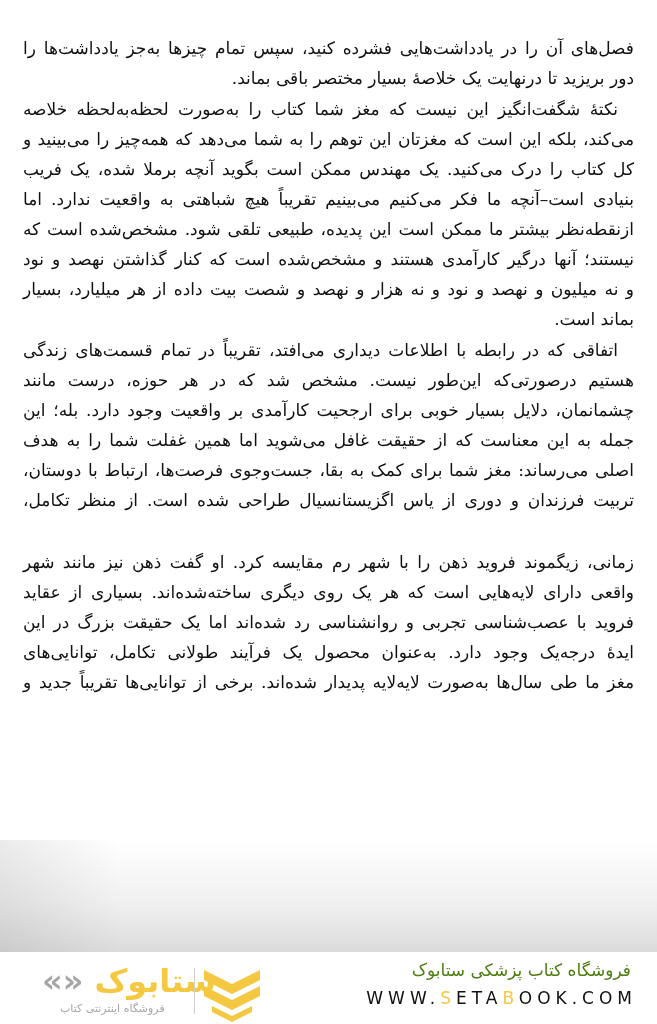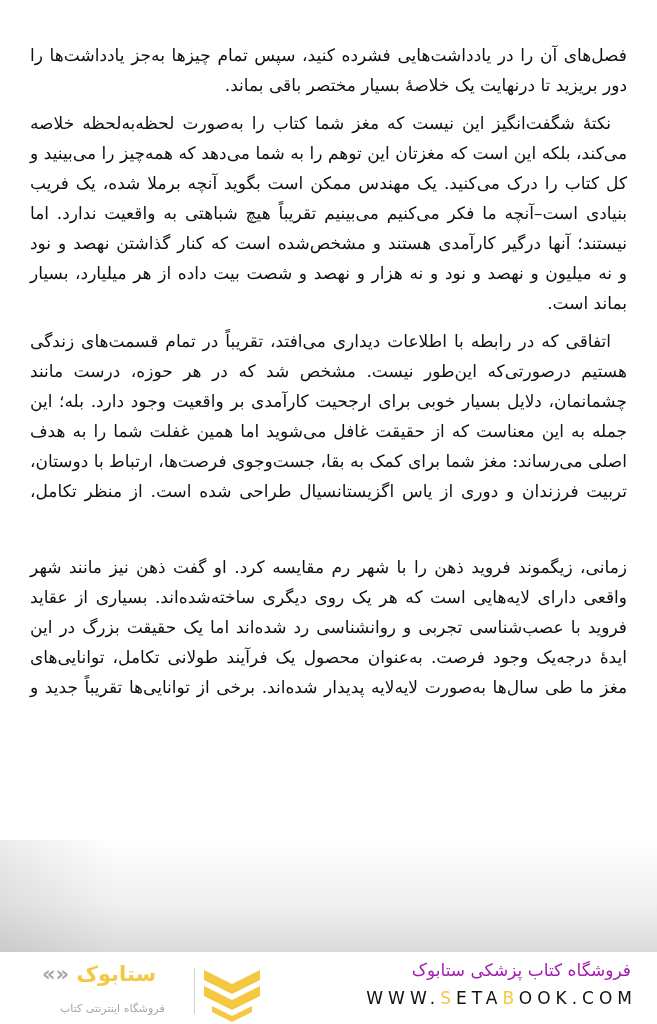--- a/index.html
+++ b/index.html
@@ -29,21 +29,21 @@
       position: absolute;
       top: 32px;
       left: 22px;
       right: 22px;
       font-size: 17px;
       line-height: 30px;
       text-align: justify;
       text-align-last: right;
     }
     .para {
-      margin: 8px;
+      margin: 1px;
     }
     .para .line {
       display: block;
       text-align: justify;
       text-align-last: justify;
       white-space: nowrap;
     }
     .para .line.last {
       text-align-last: right;
     }
@@ -79,21 +79,21 @@
       height: 72px;
       background: #ffffff;
     }
     .banner-title {
       position: absolute;
       right: 26px;
       top: 8px;
       direction: rtl;
       font-family: "DejaVu Sans", "Liberation Sans", sans-serif;
       font-size: 17px;
-      color: #a21caf;
+      color: #4d7c0f;
       white-space: nowrap;
     }
     .banner-url {
       position: absolute;
       right: 20px;
       top: 36px;
       font-family: "DejaVu Sans", "Liberation Sans", sans-serif;
       font-size: 17px;
       letter-spacing: 5px;
       color: #111111;
@@ -107,21 +107,21 @@
       left: 22px;
       top: 6px;
       width: 240px;
       height: 62px;
     }
     .logo-text {
       position: absolute;
       left: 20px;
       top: 4px;
       font-family: "DejaVu Sans", "Liberation Sans", sans-serif;
-      font-size: 21px;
+      font-size: 32px;
       font-weight: bold;
       letter-spacing: 1px;
       white-space: nowrap;
       text-align: right;
     }
     .logo-text .grey { color: #a6a6a6; }
     .logo-text .gold { color: #f5c842; }
     .logo-sub {
       position: absolute;
       left: 38px;
@@ -155,38 +155,39 @@
   <div class="content" id="content">
       <p class="para">
         <span class="line">فصل‌های آن را در یادداشت‌هایی فشرده کنید، سپس تمام چیزها به‌جز یادداشت‌ها را</span>
         <span class="line last">دور بریزید تا درنهایت یک خلاصهٔ بسیار مختصر باقی بماند.</span>
       </p>
       <p class="para">
         <span class="line indent">نکتهٔ شگفت‌انگیز این نیست که مغز شما کتاب را به‌صورت لحظه‌به‌لحظه خلاصه</span>
         <span class="line">می‌کند، بلکه این است که مغزتان این توهم را به شما می‌دهد که همه‌چیز را می‌بینید و</span>
         <span class="line">کل کتاب را درک می‌کنید. یک مهندس ممکن است بگوید آنچه برملا شده، یک فریب</span>
         <span class="line">بنیادی است–آنچه ما فکر می‌کنیم می‌بینیم تقریباً هیچ شباهتی به واقعیت ندارد. اما</span>
+        <span class="line">ازنقطه‌نظر بیشتر ما ممکن است این پدیده، طبیعی تلقی شود. مشخص‌شده است که</span>
         <span class="line">نیستند؛ آنها درگیر کارآمدی هستند و مشخص‌شده است که کنار گذاشتن نهصد و نود</span>
         <span class="line">و نه میلیون و نهصد و نود و نه هزار و نهصد و شصت بیت داده از هر میلیارد، بسیار</span>
         <span class="line last">بماند است.</span>
       </p>
       <p class="para">
         <span class="line indent">اتفاقی که در رابطه با اطلاعات دیداری می‌افتد، تقریباً در تمام قسمت‌های زندگی</span>
         <span class="line">هستیم درصورتی‌که این‌طور نیست. مشخص شد که در هر حوزه، درست مانند</span>
         <span class="line">چشمانمان، دلایل بسیار خوبی برای ارجحیت کارآمدی بر واقعیت وجود دارد. بله؛ این</span>
         <span class="line">جمله به این معناست که از حقیقت غافل می‌شوید اما همین غفلت شما را به هدف</span>
         <span class="line">اصلی می‌رساند: مغز شما برای کمک به بقا، جست‌وجوی فرصت‌ها، ارتباط با دوستان،</span>
         <span class="line">تربیت فرزندان و دوری از یاس اگزیستانسیال طراحی شده است. از منظر تکامل،</span>
       </p>
       <div class="gap"></div>
       <p class="para">
         <span class="line">زمانی، زیگموند فروید ذهن را با شهر رم مقایسه کرد. او گفت ذهن نیز مانند شهر</span>
         <span class="line">واقعی دارای لایه‌هایی است که هر یک روی دیگری ساخته‌شده‌اند. بسیاری از عقاید</span>
         <span class="line">فروید با عصب‌شناسی تجربی و روانشناسی رد شده‌اند اما یک حقیقت بزرگ در این</span>
-        <span class="line">ایدهٔ درجه‌یک وجود فرصت. به‌عنوان محصول یک فرآیند طولانی تکامل، توانایی‌های</span>
+        <span class="line">ایدهٔ درجه‌یک وجود دارد. به‌عنوان محصول یک فرآیند طولانی تکامل، توانایی‌های</span>
         <span class="line">مغز ما طی سال‌ها به‌صورت لایه‌لایه پدیدار شده‌اند. برخی از توانایی‌ها تقریباً جدید و</span>
       </p>
     </div>
   <div class="vignette-side"></div>
   <div class="vignette"></div>
 </div>
 
 <div class="banner">
   <div class="logo">
     <div class="logo-text">

